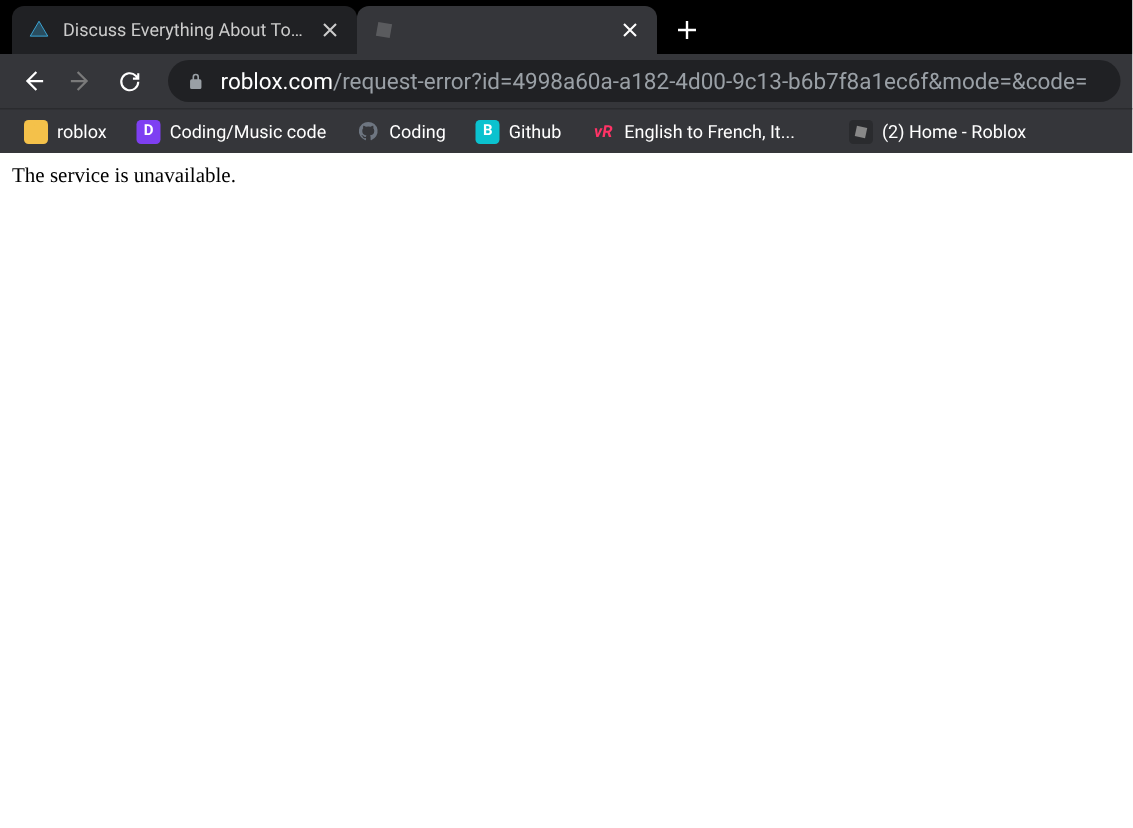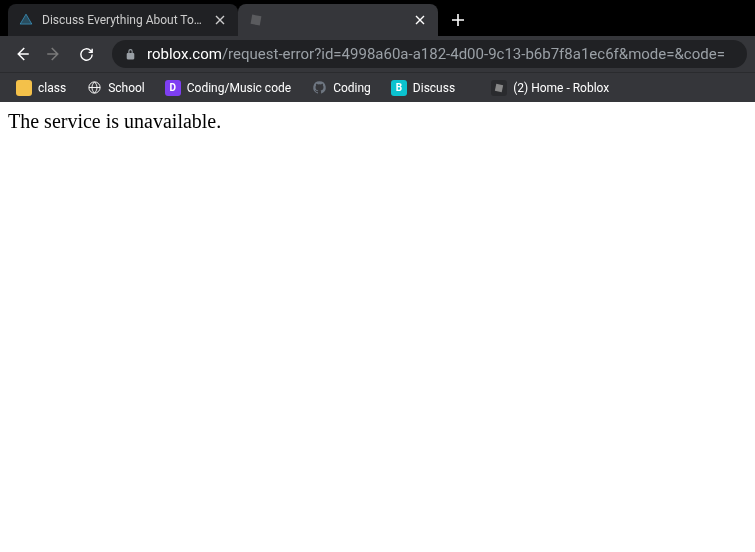--- a/index.html
+++ b/index.html
@@ -143,21 +143,21 @@
       height: 16px;
       flex-shrink: 0;
       display: flex;
       align-items: center;
       justify-content: center;
       border-radius: 3px;
     }
     .content {
       padding: 8px;
       font-family: "Times New Roman", serif;
-      font-size: 20px;
+      font-size: 14px;
       color: #000000;
     }
     .folder-icon { background: #f4c14a; }
     .globe-icon { color: #ffffff; }
     .coding-icon { background: #7e3ff2; color: #ffffff; font-size: 10px; font-weight: bold; }
     .blooket-icon { background: #0bc2cf; color: #ffffff; font-size: 10px; font-weight: bold; }
     .translate-icon { color: #ff3366; font-size: 11px; font-style: italic; font-weight: bold; }
     .roblox-icon { background: #2a2b2e; }
   </style>
 </head>
@@ -225,46 +225,41 @@
   </div>
 </div>
 
 <div class="bookmarks-bar">
   <div class="bookmark">
     <span class="bookmark-icon folder-icon">
       <svg width="16" height="16" viewBox="0 0 24 24">
           <path fill="#f4c14a" d="M3 5a2 2 0 012-2h4l2 3h8a2 2 0 012 2v10a2 2 0 01-2 2H5a2 2 0 01-2-2V5z"></path>
         </svg>
     </span>
-    <span>class</span>
-  </div>
-  <div class="bookmark">
-    <span class="bookmark-icon globe-icon">
-      <svg width="15" height="15" viewBox="0 0 24 24">
-          <circle cx="12" cy="12" r="9" fill="none" stroke="#ffffff" stroke-width="1.5"></circle>
-          <path fill="none" stroke="#ffffff" stroke-width="1.5" d="M3 12h18M12 3c2.5 2.5 4 5.5 4 9s-1.5 6.5-4 9c-2.5-2.5-4-5.5-4-9s1.5-6.5 4-9z"></path>
-        </svg>
-    </span>
-    <span>School</span>
+    <span>roblox</span>
   </div>
   <div class="bookmark">
     <span class="bookmark-icon coding-icon">D</span>
     <span>Coding/Music code</span>
   </div>
   <div class="bookmark">
     <span class="bookmark-icon">
       <svg width="15" height="15" viewBox="0 0 24 24">
           <path fill="#6e7681" d="M12 2a10 10 0 00-3.16 19.49c.5.09.68-.22.68-.48v-1.7c-2.78.6-3.37-1.34-3.37-1.34-.45-1.16-1.11-1.47-1.11-1.47-.91-.62.07-.6.07-.6 1 .07 1.53 1.03 1.53 1.03.89 1.53 2.34 1.09 2.91.83.09-.65.35-1.09.63-1.34-2.22-.25-4.55-1.11-4.55-4.94 0-1.09.39-1.98 1.03-2.68-.1-.25-.45-1.27.1-2.65 0 0 .84-.27 2.75 1.02a9.58 9.58 0 015 0c1.91-1.29 2.75-1.02 2.75-1.02.55 1.38.2 2.4.1 2.65.64.7 1.03 1.59 1.03 2.68 0 3.84-2.34 4.69-4.57 4.93.36.31.68.92.68 1.85v2.74c0 .27.18.58.69.48A10 10 0 0012 2z"></path>
         </svg>
     </span>
     <span>Coding</span>
   </div>
   <div class="bookmark">
     <span class="bookmark-icon blooket-icon">B</span>
-    <span>Discuss</span>
+    <span>Github</span>
+  </div>
+  <div class="bookmark">
+    <span class="bookmark-icon translate-icon">vR</span>
+    <span>English to French, It...</span>
   </div>
   <div class="bookmark" style="margin-left:16px;">
     <span class="bookmark-icon roblox-icon">
       <svg width="12" height="12" viewBox="0 0 24 24">
           <rect x="5" y="5" width="14" height="14" fill="#888" transform="rotate(12 12 12)"></rect>
         </svg>
     </span>
     <span>(2) Home - Roblox</span>
   </div>
 </div>

